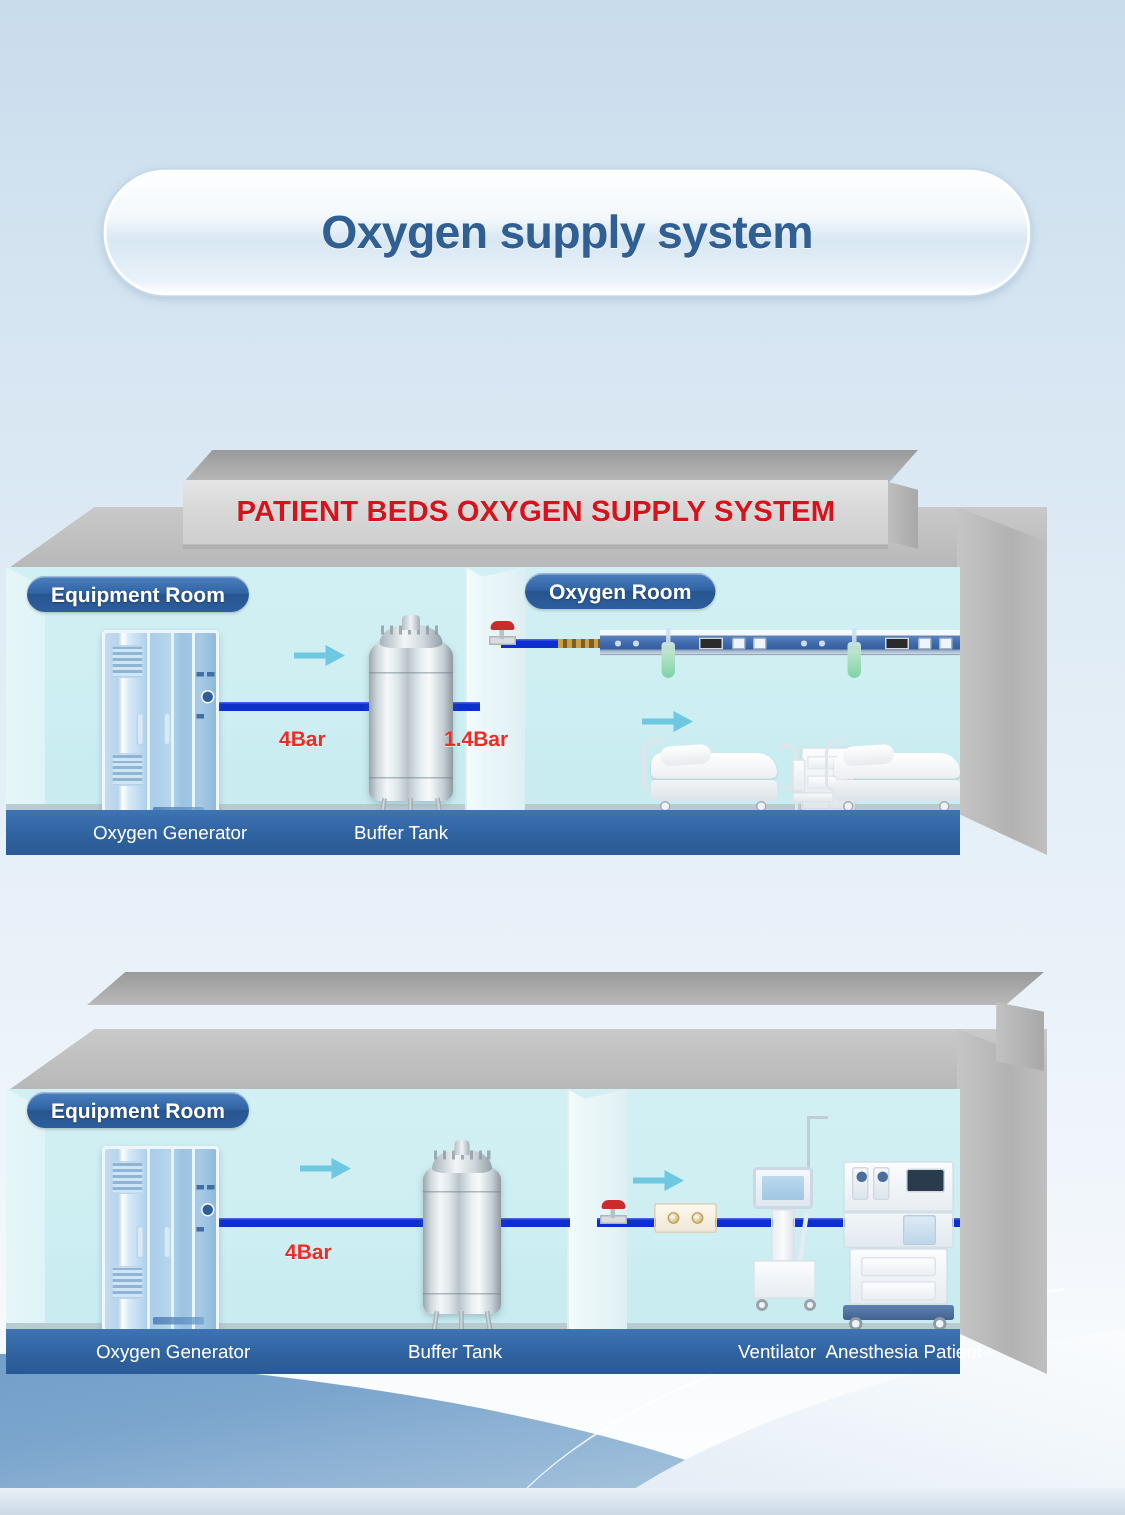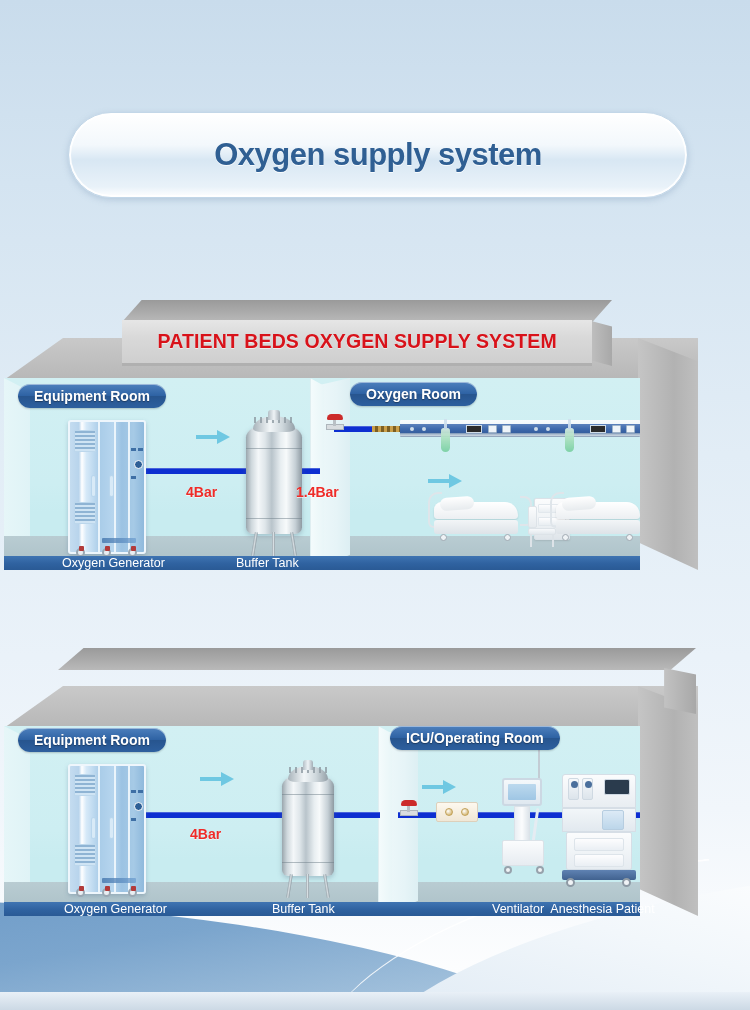--- a/index.html
+++ b/index.html
@@ -109,21 +109,21 @@
     clip-path: polygon(0 0, 100% 4%, 100% 100%, 0 100%);
   }
   .divider-pane {
     position:absolute; top:0; width:34px; height:100%;
     background: linear-gradient(90deg,#eef8fa 0%, #e6f4f7 60%, #ddeff3 100%);
     z-index:3;
     clip-path: polygon(0 4%, 100% 0, 100% 92%, 0 100%);
   }
 
   .footer-bar {
-    position:absolute; left:0; bottom:0; height:14px; z-index:7;
+    position:absolute; left:0; bottom:0; height:30px; z-index:7;
     background: linear-gradient(180deg,#3f74b2 0%, #2f62a0 55%, #2a5a95 100%);
     display:flex; align-items:center;
   }
   .footer-bar span {
     color:#fff; font-size:12.5px; position:absolute; white-space:pre;
   }
 
   
   .room-pill {
     position:absolute; z-index:8; height:24px; padding:0 16px;
@@ -546,21 +546,20 @@
           <div class="an-draw" style="top:21px;"></div>
         </div>
         <div class="an-plinth"></div>
         <div class="an-wheel" style="left:4px;"></div>
         <div class="an-wheel" style="left:60px;"></div>
       </div>
 
     </div>
 
     <div class="room-pill" style="left:14px; top:42px;">Equipment Room</div>
-    <div class="room-pill" style="left:386px; top:40px;">ICU/Operating Room</div>
 
     <div class="footer-bar" style="left:0; width:636px;">
       <span style="left:60px;">Oxygen Generator</span>
       <span style="left:268px;">Buffer Tank</span>
       <span style="left:488px;">Ventilator  Anesthesia Patient</span>
     </div>
   </div>
 
 </div>
 

